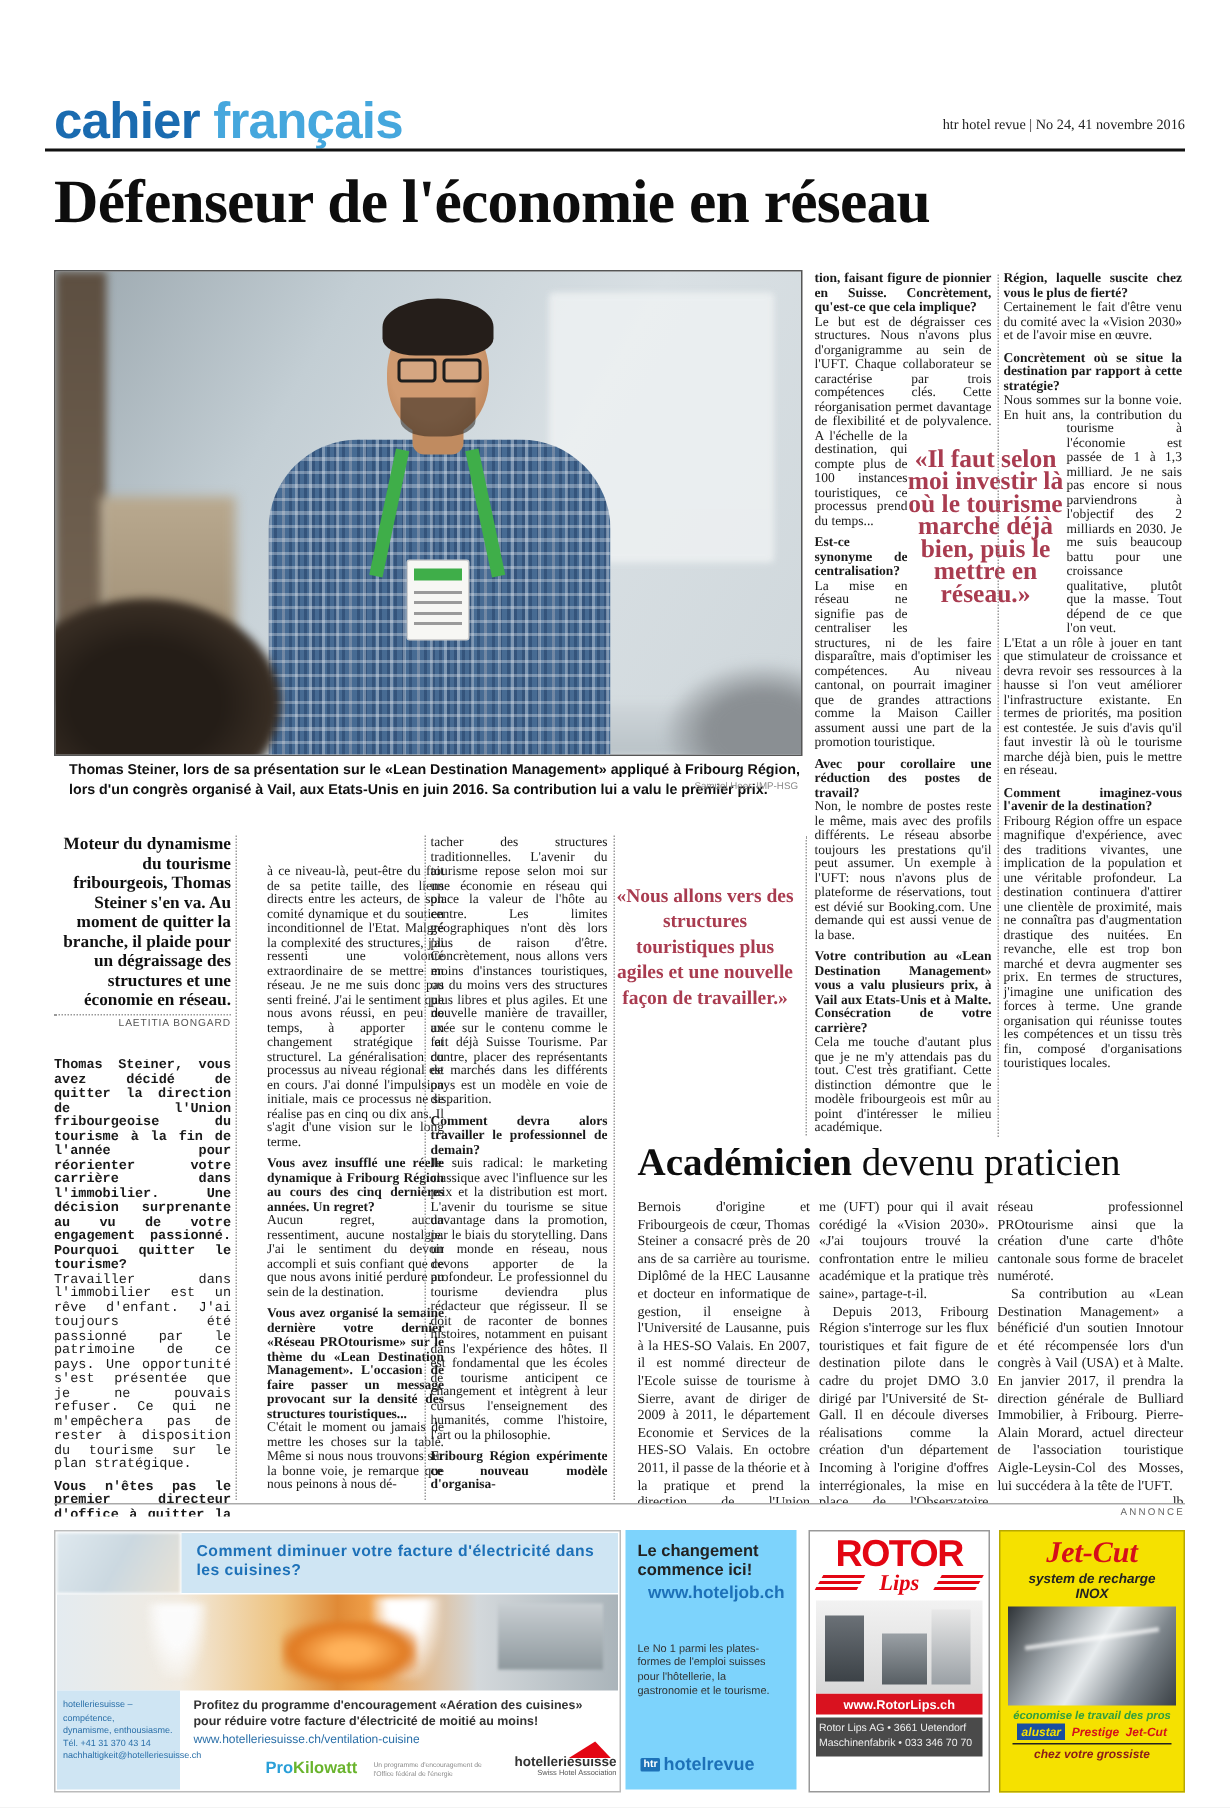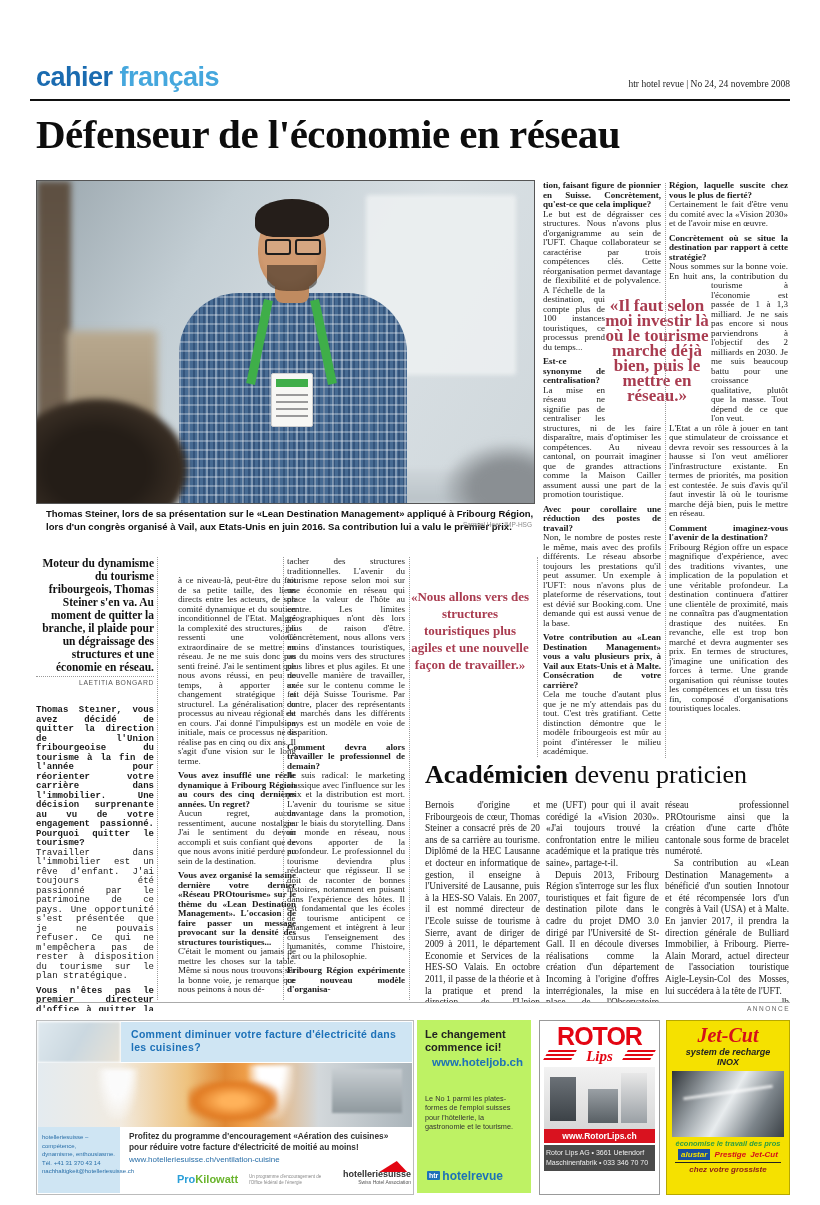--- a/index.html
+++ b/index.html
@@ -1,21 +1,21 @@
 <!DOCTYPE html>
 <html><head>
 <meta charset="utf-8">
 <style>
   html,body{margin:0;padding:0;background:#e9e9e9;}
   #page{position:relative;width:820px;height:1205px;margin:0 auto;background:#fff;overflow:hidden;
         font-family:"Liberation Serif",serif;color:#1a1a1a;}
   .abs{position:absolute;}
 
   
-  .masthead{left:36px;top:62px;font-family:"Liberation Sans",sans-serif;font-weight:bold;font-size:27px;letter-spacing:-0.5px;}
+  .masthead{left:36px;top:62px;font-family:"Liberation Sans",sans-serif;font-weight:bold;font-size:34px;letter-spacing:-0.5px;}
   .masthead .c1{color:#1a6bb0;}
   .masthead .c2{color:#45a7dd;}
   .issue-meta{right:30px;top:79px;font-size:9.5px;color:#222;}
   .head-rule{left:30px;right:30px;top:99px;height:2px;background:#111;}
 
   
   .headline{left:36px;top:110px;width:760px;font-size:41px;font-weight:bold;color:#0d0d0d;letter-spacing:-0.5px;}
 
   
   .photo{left:36px;top:180px;width:497px;height:322px;overflow:hidden;border:1px solid #555;
@@ -102,21 +102,21 @@
   .ad1-contact{left:1px;top:106px;width:82px;bottom:1px;background:#cfe5f3;color:#2a6fa8;font-size:6px;line-height:8.5px;padding:6px 4px;box-sizing:border-box;}
   .ad1-promo{left:92px;top:110px;width:280px;font-size:8.3px;line-height:11px;font-weight:bold;color:#333;}
   .ad1-url{left:92px;top:134px;width:280px;font-size:8px;color:#2a6fa8;}
   .prokw{left:140px;top:152px;font-size:11px;font-weight:bold;color:#2a9fd8;}
   .prokw .k{color:#6ab42d;margin-top:41px;}
   .prokw-note{left:212px;top:153px;width:80px;font-size:4.5px;line-height:5.5px;color:#888;}
   .hs-logo{left:296px;top:148px;width:78px;font-size:9px;font-weight:bold;color:#333;text-align:right;}
   .hs-roof{position:absolute;right:2px;top:-8px;width:0;height:0;border-left:14px solid transparent;border-right:14px solid transparent;border-bottom:11px solid #e30613;transform:skewX(-18deg);}
   .hs-sub{font-size:5px;font-weight:normal;color:#555;display:block;}
 
-  .ad2{left:417px;top:1020px;width:114px;height:173px;background:#bef264;padding:8px 8px;box-sizing:border-box;}
+  .ad2{left:417px;top:1020px;width:114px;height:173px;background:#7dd3fc;padding:8px 8px;box-sizing:border-box;}
   .ad2-t{font-size:11px;font-weight:bold;color:#222;line-height:13px;}
   .ad2-url{font-size:11.5px;font-weight:bold;color:#1d71b8;margin-top:2px;text-align:right;}
   .ad2-body{font-size:7.3px;line-height:9.3px;color:#333;margin-top:26px;}
   .htrlogo{position:absolute;left:10px;bottom:10px;font-weight:bold;color:#1d71b8;font-size:12px;}
   .htrbox{display:inline-block;background:#1d71b8;color:#fff;font-size:7px;padding:1px 2px;vertical-align:2px;margin-right:2px;border-radius:1px;}
 
   .ad3{left:539px;top:1020px;width:119px;height:173px;background:#fff;border:1px solid #999;text-align:center;}
   .rotor{font-size:25px;font-weight:bold;color:#e30613;letter-spacing:-1px;line-height:26px;margin-top:2px;font-family:"Liberation Sans",sans-serif;}
   .lips-row{position:relative;height:18px;margin-top:-2px;}
   .lips{font-style:italic;font-weight:bold;color:#e30613;font-size:15px;font-family:"Liberation Serif",serif;}
@@ -144,21 +144,21 @@
 </style>
 </head>
 <body>
 
 <div id="page">
 
   <div class="abs masthead">
     <span class="c1">cahier</span>
     <span class="c2">français</span>
   </div>
-  <div class="abs issue-meta">htr hotel revue | No 24, 24 novembre 2008</div>
+  <div class="abs issue-meta">htr hotel revue | No 24, 41 novembre 2016</div>
   <div class="abs head-rule"></div>
 
   <h1 class="abs headline" style="margin:0;">Défenseur de l'économie en réseau</h1>
 
   <div class="abs photo">
     <div class="abs ph-left-col"></div>
     <div class="abs ph-screen"></div>
     <div class="abs ph-podium"></div>
     <div class="abs ph-table"></div>
     <div class="abs ph-sil2"></div>

